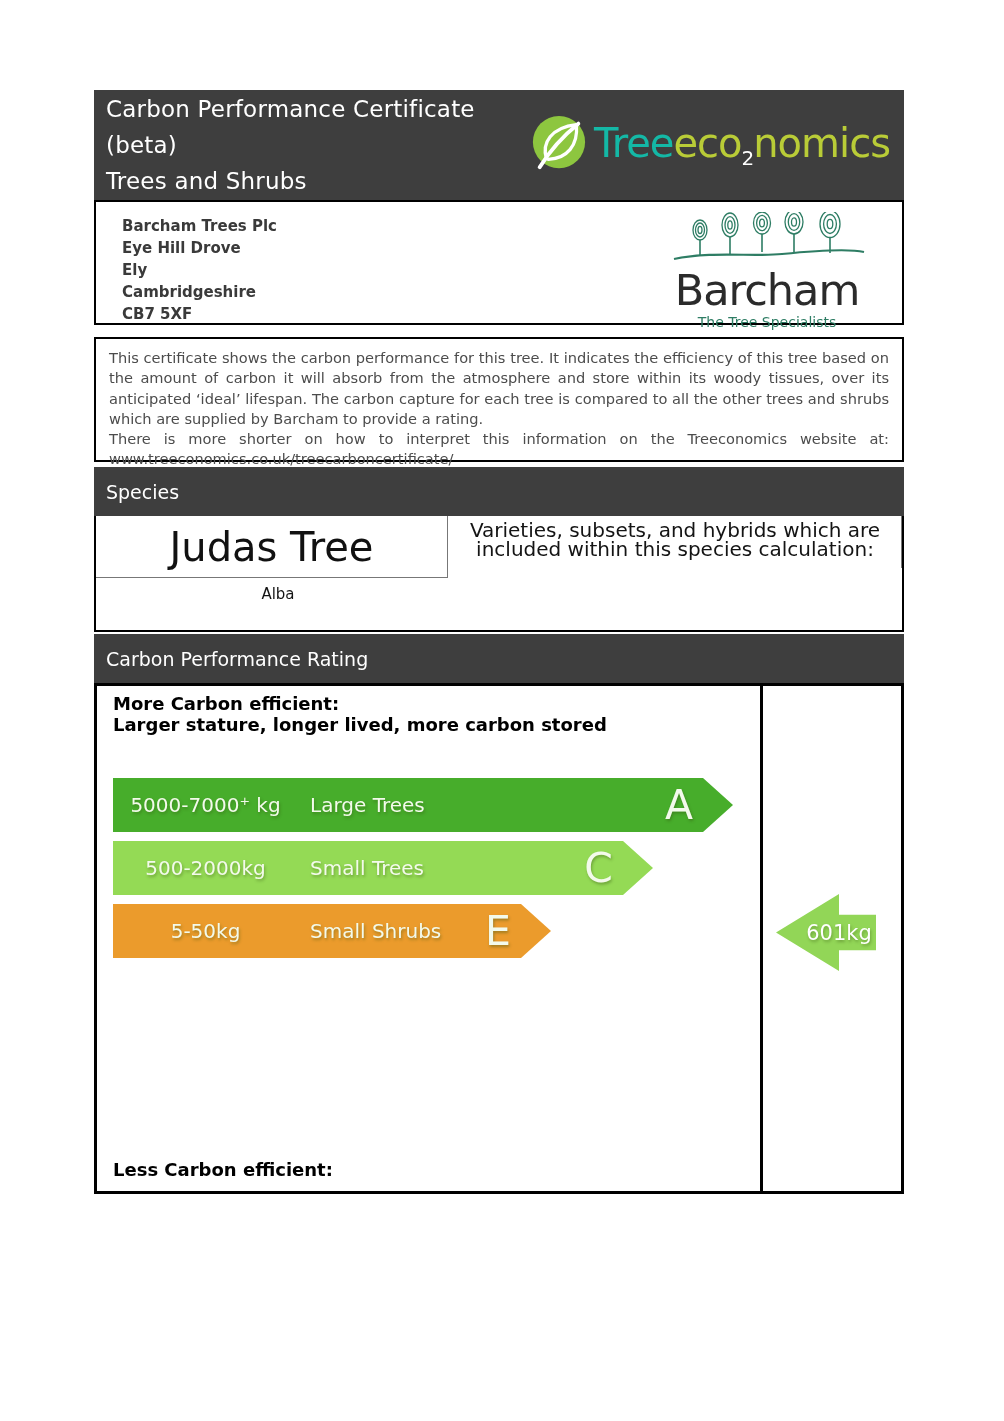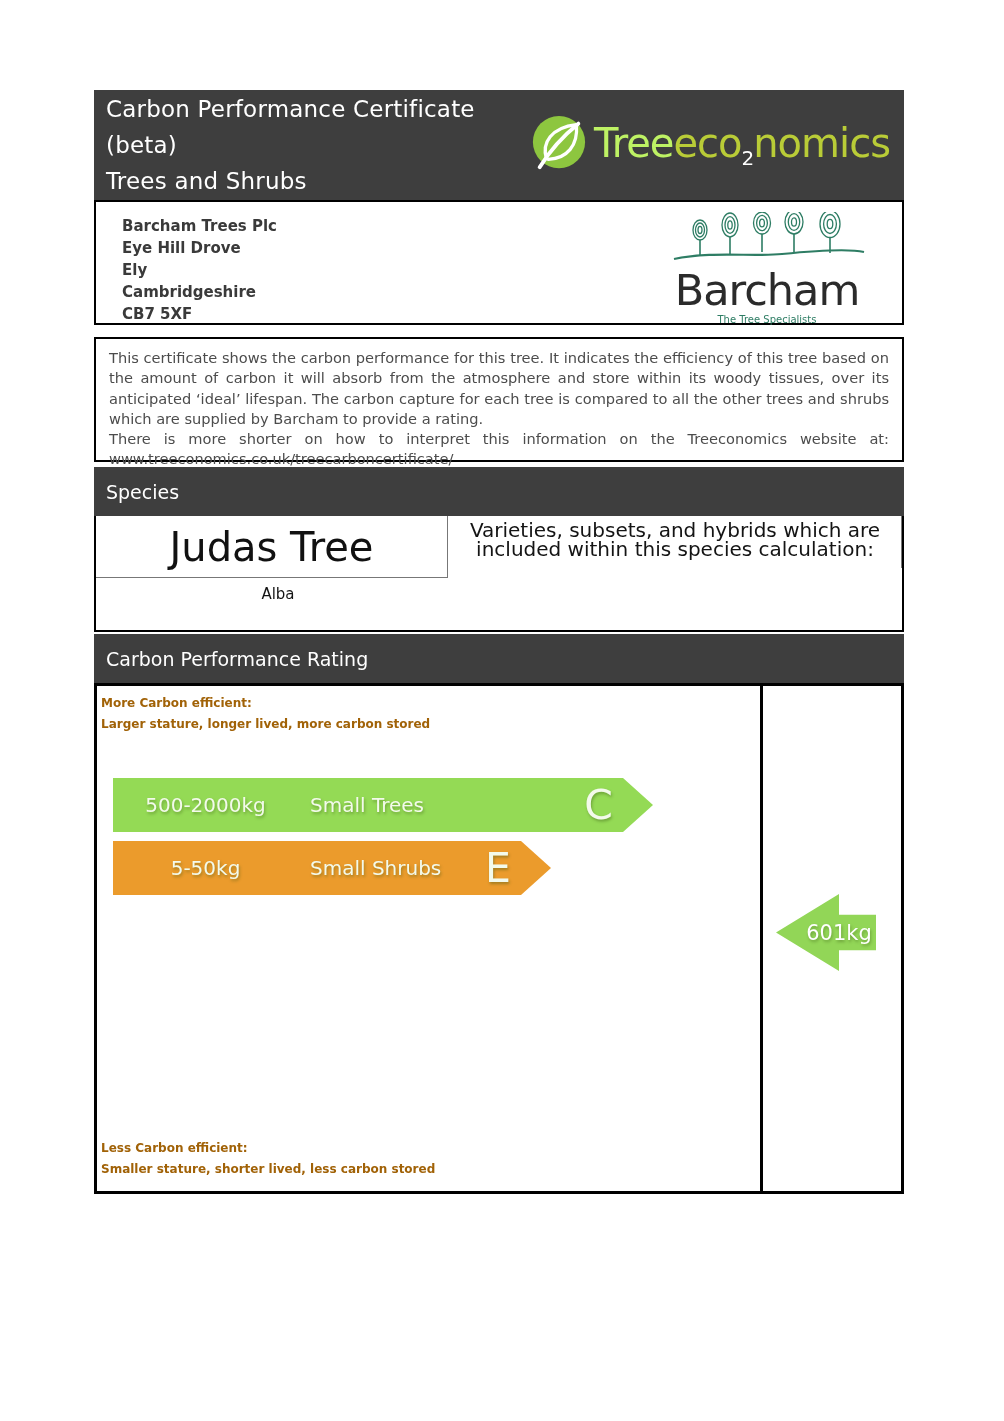--- a/index.html
+++ b/index.html
@@ -4,49 +4,49 @@
 <style>
   html,body{margin:0;padding:0;background:#ffffff;}
   body{width:1004px;height:1421px;position:relative;font-family:"DejaVu Sans","Liberation Sans",sans-serif;-webkit-font-smoothing:antialiased;}
   .content{position:absolute;left:94px;top:90px;width:810px;}
   .darkbar{background:#3e3e3e;color:#ffffff;}
   
   .topbar{height:110px;display:flex;justify-content:space-between;align-items:center;box-sizing:border-box;padding:0 14px 0 12px;}
   .titles{font-size:23px;line-height:36px;color:#fff;letter-spacing:.2px;}
   .tlogo{display:flex;align-items:center;gap:6px;}
   .tlogo .word{font-size:40px;letter-spacing:-1px;white-space:nowrap;}
-  .tlogo .w-white{color:#bef264;}
+  .tlogo .w-white{color:#14b8a6;}
   .tlogo .w-green{color:#b9cc37;}
   .tlogo .w-sub{color:#ffffff;font-size:20px;vertical-align:-8px;}
   
   .addrbox{border:2px solid #000;background:#fff;height:125px;box-sizing:border-box;display:flex;justify-content:space-between;padding:13px 10px 0 26px;}
   .addr div{font-weight:bold;font-size:15px;color:#3a3a3a;line-height:22px;}
   .barcham{width:250px;text-align:center;margin-top:-3px;}
   .barcham .bname{font-size:43px;color:#2b2b2b;line-height:44px;letter-spacing:-1px;}
-  .barcham .btag{font-size:10px;color:#2e7d64;margin-top:2px;}
+  .barcham .btag{font-size:14px;color:#2e7d64;margin-top:2px;}
   
   .descbox{border:2px solid #000;margin-top:12px;box-sizing:border-box;height:125px;padding:9px 13px;color:#4c4c4c;font-size:14.6px;line-height:20.3px;text-align:justify;}
   .descbox p{margin:0;}
   
   .sectionbar{height:49px;display:flex;align-items:center;padding-left:12px;box-sizing:border-box;font-size:19px;}
   .gap5{height:5px;} .gap2{height:2px;}
   
   .speciesgrid{border:2px solid #000;border-top:none;box-sizing:border-box;display:grid;grid-template-columns:352px 1fr;background:#fff;text-align:center;}
   .sg-cell{box-sizing:border-box;}
   .sg-r1{height:62px;display:flex;align-items:center;justify-content:center;border-bottom:1.5px solid #777;}
   .sg-common{font-size:40px;color:#111;border-right:1.5px solid #777;}
   .sg-latin{font-size:25px;color:#111;}
   .sg-r2{height:52px;}
   .sg-varlabel{font-size:20px;color:#141414;padding:5px 8px 0 9px;line-height:19px;border-right:1.5px solid #777;}
   .sg-varval{font-size:15px;color:#141414;padding:7px 0 0 12px;}
   
   .ratingbox{border:3px solid #000;box-sizing:border-box;height:511px;display:flex;background:#fff;}
   .rmain{width:666px;border-right:3px solid #000;position:relative;box-sizing:border-box;}
   .rside{flex:1;position:relative;}
-  .note{position:absolute;left:4px;font-weight:bold;color:#a16207;font-size:12px;line-height:21px;}
+  .note{position:absolute;left:16px;font-weight:bold;color:#000000;font-size:18px;line-height:21px;}
   .note.top{top:7px;}
   .note.bottom{bottom:11px;}
   .bars{position:absolute;left:16px;top:92px;}
   .bar{height:54px;margin-bottom:9px;display:flex;align-items:center;color:#f3faeb;clip-path:polygon(0 0,calc(100% - 30px) 0,100% 50%,calc(100% - 30px) 100%,0 100%);text-shadow:1px 2px 3px rgba(50,80,15,.4);}
   .bar .rng{width:185px;text-align:center;font-size:20px;}
   .bar .cat{flex:1;font-size:20px;padding-left:12px;}
   .bar .grade{font-size:41px;margin-right:40px;line-height:1;}
   .bar-a{width:620px;background:#47ad2b;}
   .bar-b{width:587px;background:#52cb34;}
   .bar-c{width:540px;background:#94da55;}
@@ -131,34 +131,38 @@
   <div class="gap2"></div>
 
   <div class="darkbar sectionbar">Carbon Performance Rating</div>
   <div class="ratingbox">
     <div class="rmain">
       <div class="note top">
         <div>More Carbon efficient:</div>
         <div>Larger stature, longer lived, more carbon stored</div>
       </div>
       <div class="bars">
+        <div class="bar bar-a">
+          <span class="rng">5000-7000⁺ kg</span>
+          <span class="cat">Large Trees</span>
+          <span class="grade">A</span>
+        </div>
         <div class="bar bar-c">
           <span class="rng">500-2000kg</span>
           <span class="cat">Small Trees</span>
           <span class="grade">C</span>
         </div>
         <div class="bar bar-e">
           <span class="rng">5-50kg</span>
           <span class="cat">Small Shrubs</span>
           <span class="grade">E</span>
         </div>
       </div>
       <div class="note bottom">
         <div>Less Carbon efficient:</div>
-        <div>Smaller stature, shorter lived, less carbon stored</div>
       </div>
     </div>
     <div class="rside">
       <div class="resultarrow">
         <span>601kg</span>
       </div>
     </div>
   </div>
 
 </div>

